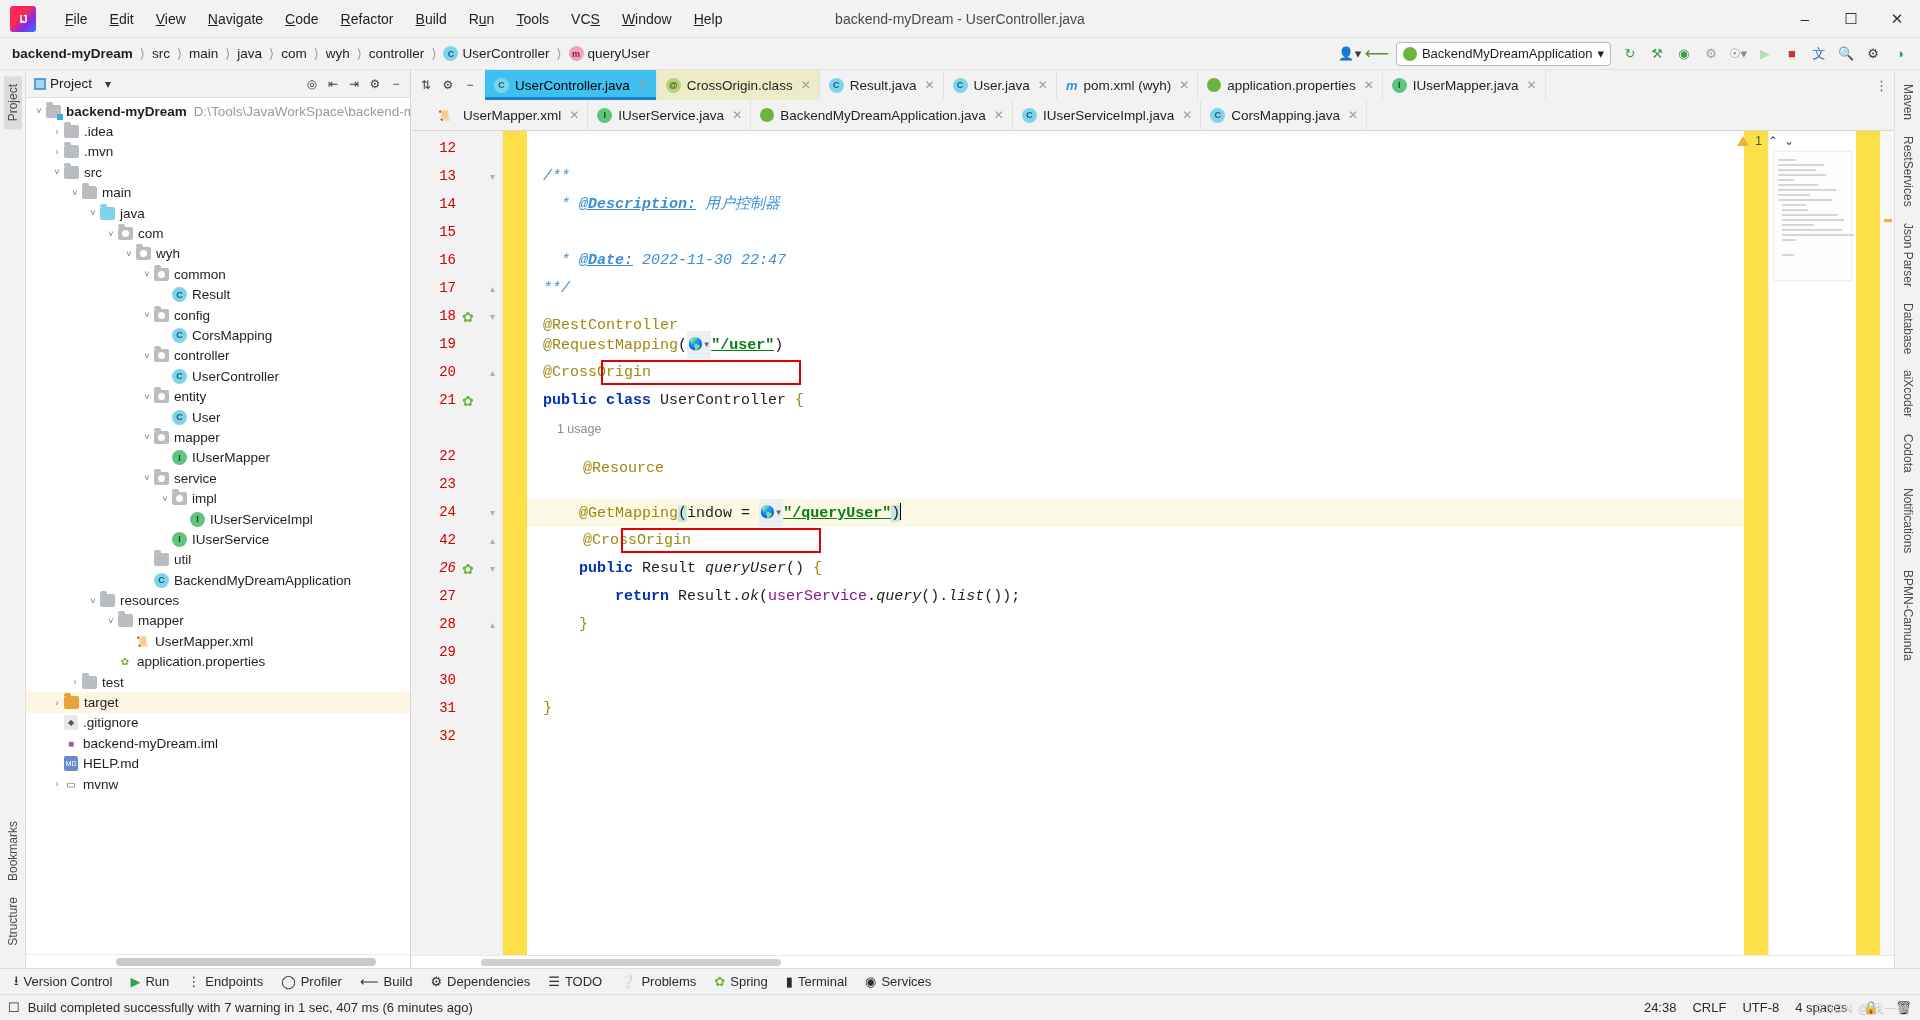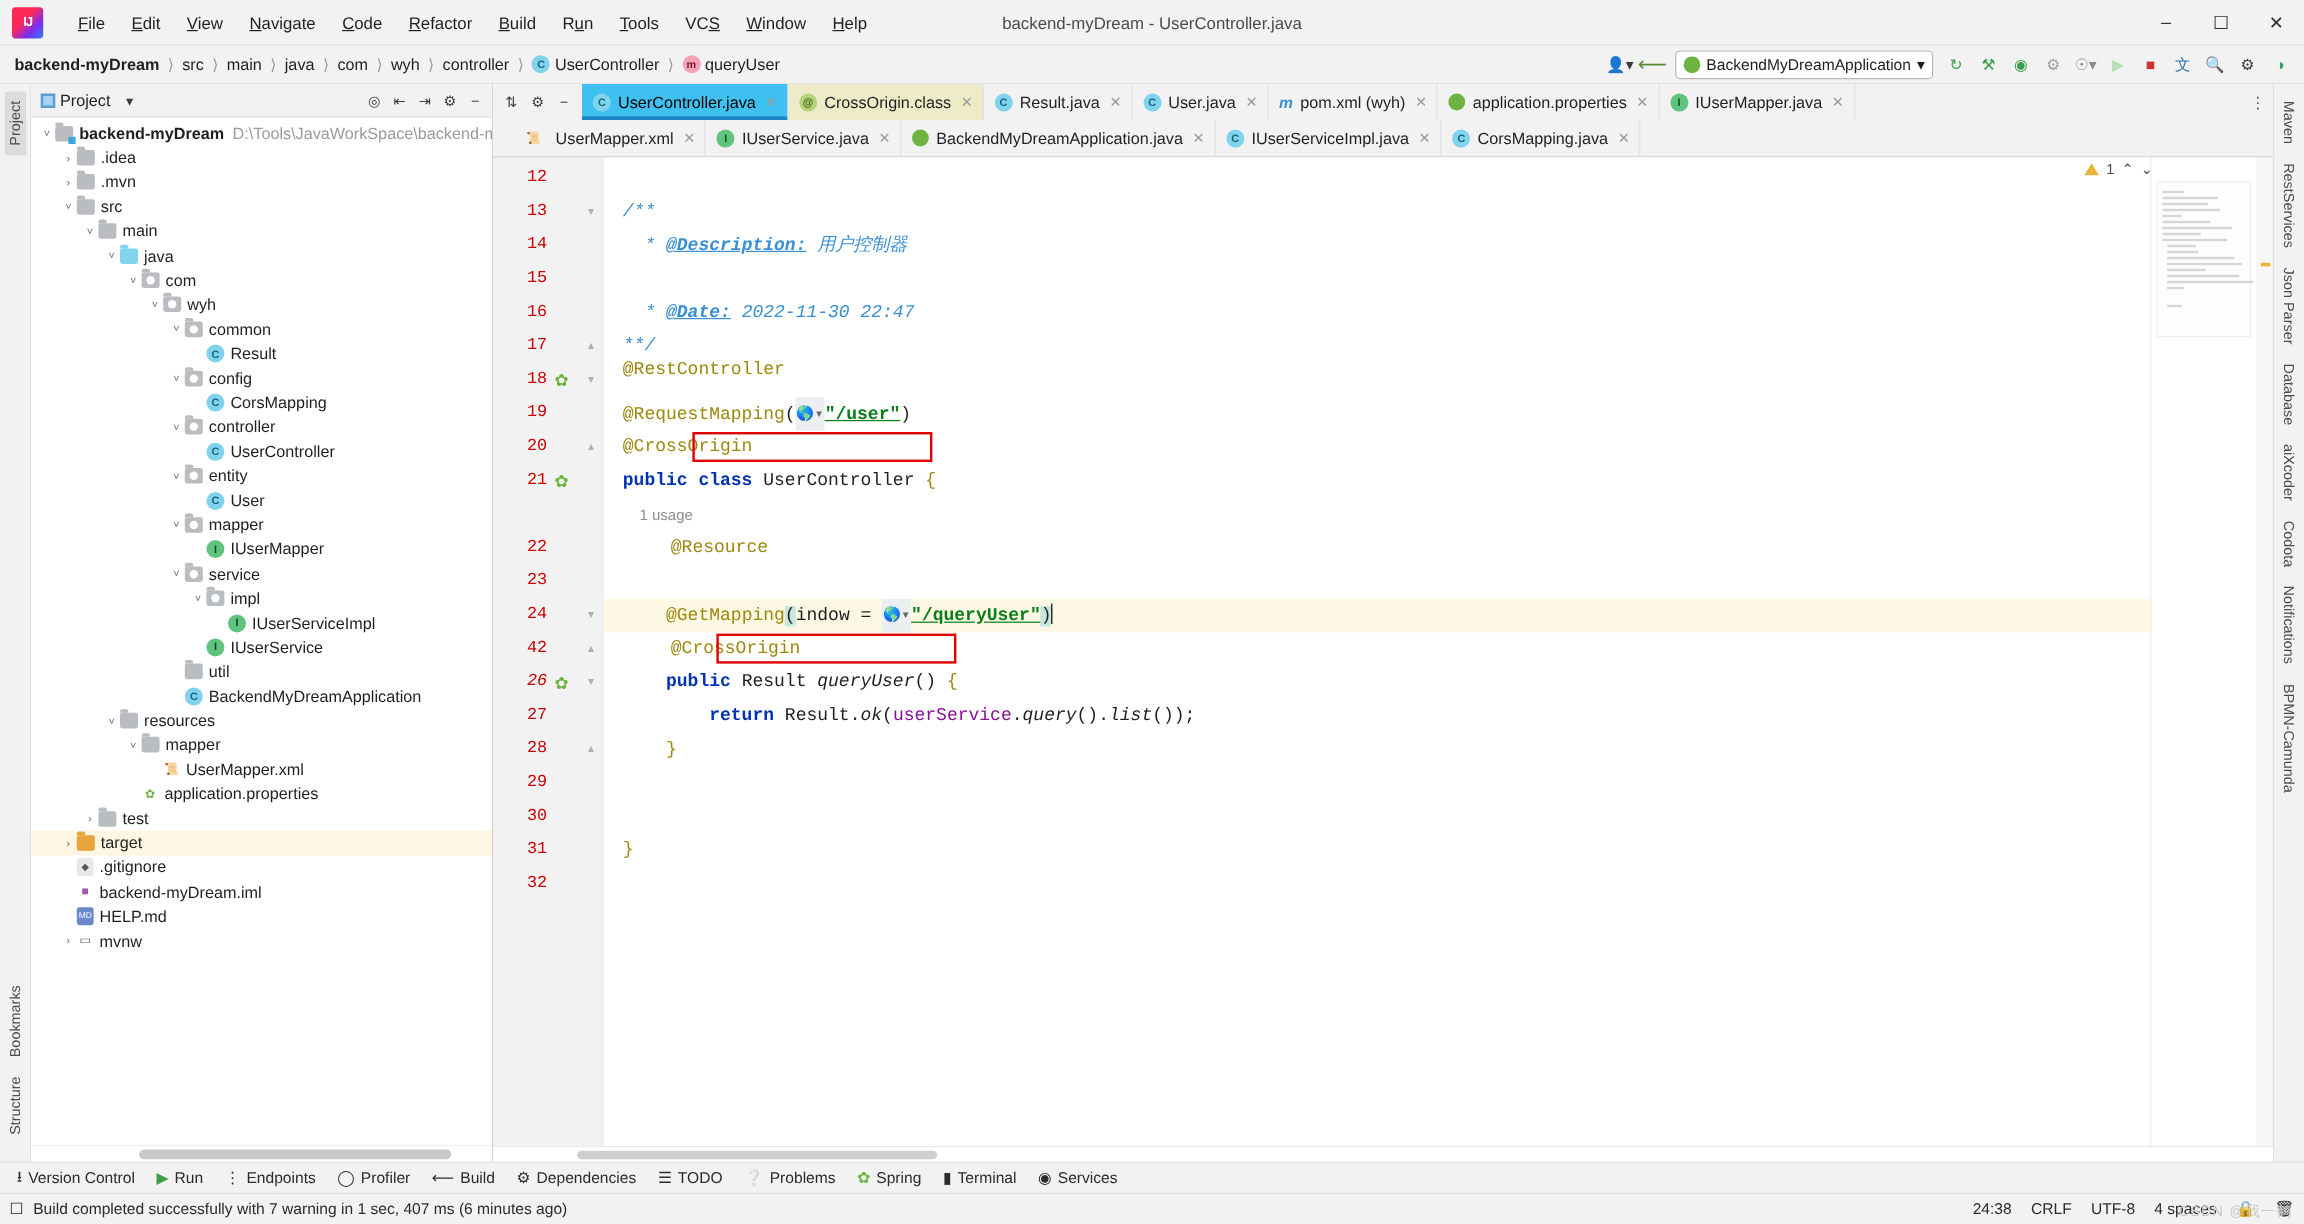--- a/index.html
+++ b/index.html
@@ -92,21 +92,21 @@
   .tabtools { display:flex; align-items:center; gap:2px; padding:0 5px; flex:none;}
   .tabtools .ico{width:20px;height:20px;display:flex;align-items:center;justify-content:center;font-size:12px;color:#3c3c3c;cursor:default;}
   .tab { display:flex; align-items:center; gap:6px; padding:0 8px 0 9px; font-size:13.5px; cursor:default; border-right:1px solid #e2e2e2; position:relative; white-space:nowrap;}
   .tab.active { background:#3ec1f0; color:#000;}
   .tab.active::after{content:"";position:absolute;left:0;right:0;bottom:0;height:3px;background:#1c84c6;}
   .tab.cls-tab { background:#eeecc8;}
   .tab .x { color:#9a9a9a; font-size:12px; margin-left:2px;}
   .tab-m { font-style:italic; color:#3a8fd4; font-weight:bold; font-size:13px;}
   .tabrow .right-ico{ margin-left:auto; display:flex; align-items:center; padding:0 6px; color:#555;}
 
-  .codewrap { flex:1; display:flex; min-height:0; position:relative; background:#f0abfc;}
+  .codewrap { flex:1; display:flex; min-height:0; position:relative; background:#fde047;gap:24px;}
   .gutter { width:92px; background:#f2f2f2; flex:none; position:relative; border-right:1px solid #e8e8e8;}
   .gln { position:absolute; right:46px; font-family:"Liberation Mono", monospace; font-size:14px; color:#cc0000; text-align:right; width:34px;}
   .gico { position:absolute; right:24px; width:16px;height:16px;}
   .gfold { position:absolute; right:3px; width:13px; height:13px; color:#9a9a9a; font-size:10px; text-align:center; line-height:13px;}
   .code { flex:1; position:relative; font-family:"Liberation Mono", monospace; font-size:15px; overflow:hidden; background:#fff;}
   .cl { position:absolute; left:0; right:0; height:28px; line-height:28px; white-space:pre; padding-left:8px;}
   .cl.hl { background:#fcf8e4;}
   .k { color:#0033b3; font-weight:bold;}
   .an { color:#9e880d;}
   .cm { color:#3a8fd4; font-style:italic;}
@@ -577,27 +577,27 @@
             <div class="gln" style="top: 569px;">31</div>
             <div class="gln" style="top: 597px;">32</div>
           </div>
         <div class="code" id="codearea">
 
         <div class="cl" style="top: 4px; padding-left: 16px;"><span style="color:#9e880d"></span></div>
             <div class="cl" style="top: 32px; padding-left: 16px;"><span class="cm">/**</span></div>
             <div class="cl" style="top: 60px; padding-left: 16px;"><span class="cm">  * </span><span class="cmb">@Description:</span><span class="cm"> 用户控制器</span></div>
             <div class="cl" style="top: 116px; padding-left: 16px;"><span class="cm">  * </span><span class="cmb">@Date:</span><span class="cm"> 2022-11-30 22:47</span></div>
             <div class="cl" style="top: 144px; padding-left: 16px;"><span class="cm">**/</span></div>
-            <div class="cl" style="top: 164px; padding-left: 16px; font-family: Liberation Mono, monospace;"><span class="an">@RestController</span></div>
+            <div class="cl" style="top: 181px; padding-left: 16px; font-family: Liberation Mono, monospace;"><span class="an">@RestController</span></div>
             <div class="cl" style="top: 200px; padding-left: 16px;"><span class="an">@RequestMapping</span><span class="plain">(</span><span class="globe">🌎▾</span><span class="st">"/user"</span><span class="plain">)</span></div>
             <div class="cl" style="top: 228px; padding-left: 16px;"><span class="an">@CrossOrigin</span></div>
             <div class="redbox" style="top: 229px; height: 25px; left: 74px; width: 200px;"></div>
             <div class="cl" style="top: 256px; padding-left: 16px;"><span class="k">public class </span><span class="plain">UserController </span><span style="color:#9e880d">{</span></div>
             <div class="cl" style="top: 284px; padding-left: 16px;"><span class="usage">    1 usage</span></div>
-            <div class="cl" style="top: 312px; padding-left: 36px;"><span style="padding-left:20px"><span class="an">@Resource</span></span></div>
+            <div class="cl" style="top: 324px; padding-left: 36px;"><span style="padding-left:20px"><span class="an">@Resource</span></span></div>
             <div class="cl hl" style="top: 368px; padding-left: 16px;"><span class="plain">    </span><span class="an">@GetMapping</span><span class="selbox">(</span><span class="plain">indow = </span><span class="globe">🌎▾</span><span class="st">"/queryUser"</span><span class="selbox">)</span><span class="caret"></span></div>
             <div class="cl" style="top: 396px; padding-left: 36px;"><span style="padding-left:20px"><span class="an">@CrossOrigin</span></span></div>
             <div class="redbox" style="top: 397px; height: 25px; left: 94px; width: 200px;"></div>
             <div class="cl" style="top: 424px; padding-left: 16px;"><span class="plain">    </span><span class="k">public </span><span class="plain">Result </span><span class="mth">queryUser</span><span class="plain">() </span><span style="color:#9e880d">{</span></div>
             <div class="cl" style="top: 452px; padding-left: 16px;"><span class="plain">        </span><span class="k">return </span><span class="plain">Result.</span><span class="mth">ok</span><span class="plain">(</span><span class="fld">userService</span><span class="plain">.</span><span class="mth">query</span><span class="plain">().</span><span class="mth">list</span><span class="plain">());</span></div>
             <div class="cl" style="top: 480px; padding-left: 16px;"><span style="color:#9e880d">    }</span></div>
             <div class="cl" style="top: 508px; padding-left: 16px;"><span style="color:#9e880d"></span></div>
             <div class="cl" style="top: 536px; padding-left: 16px;"><span style="color:#9e880d"></span></div>
             <div class="cl" style="top: 564px; padding-left: 16px;"><span style="color:#9e880d">}</span></div>
             <div class="cl" style="top: 592px; padding-left: 16px;"><span style="color:#9e880d"></span></div>

